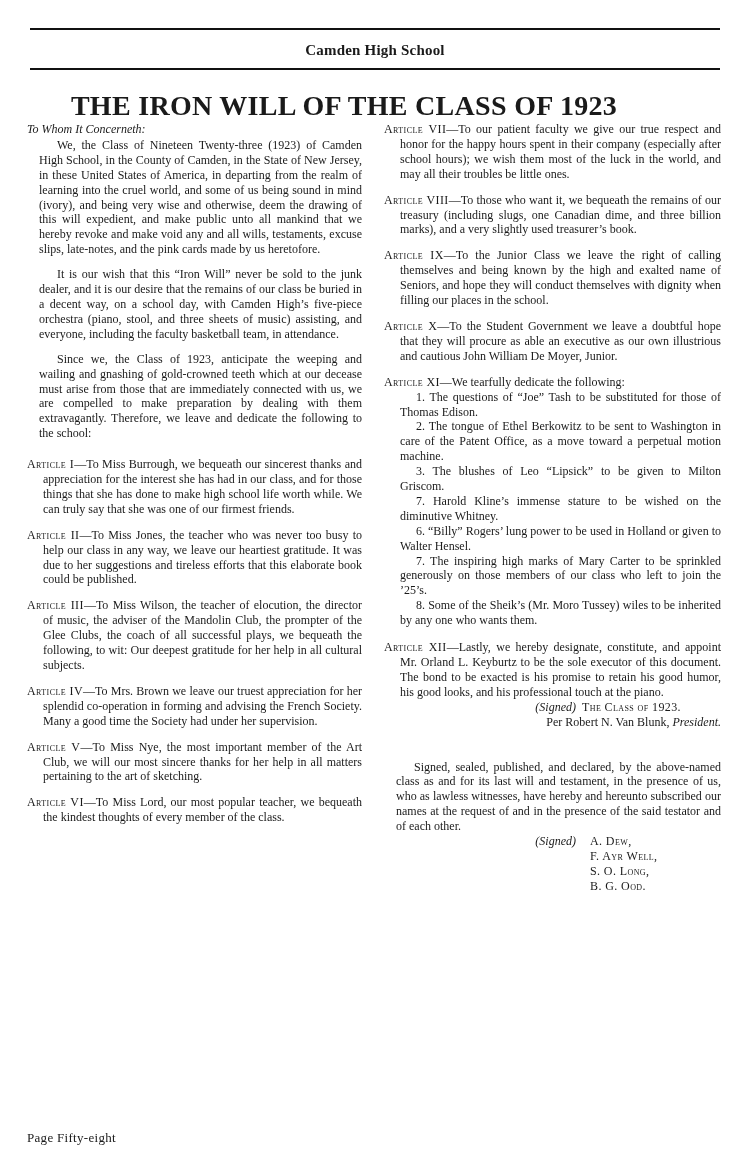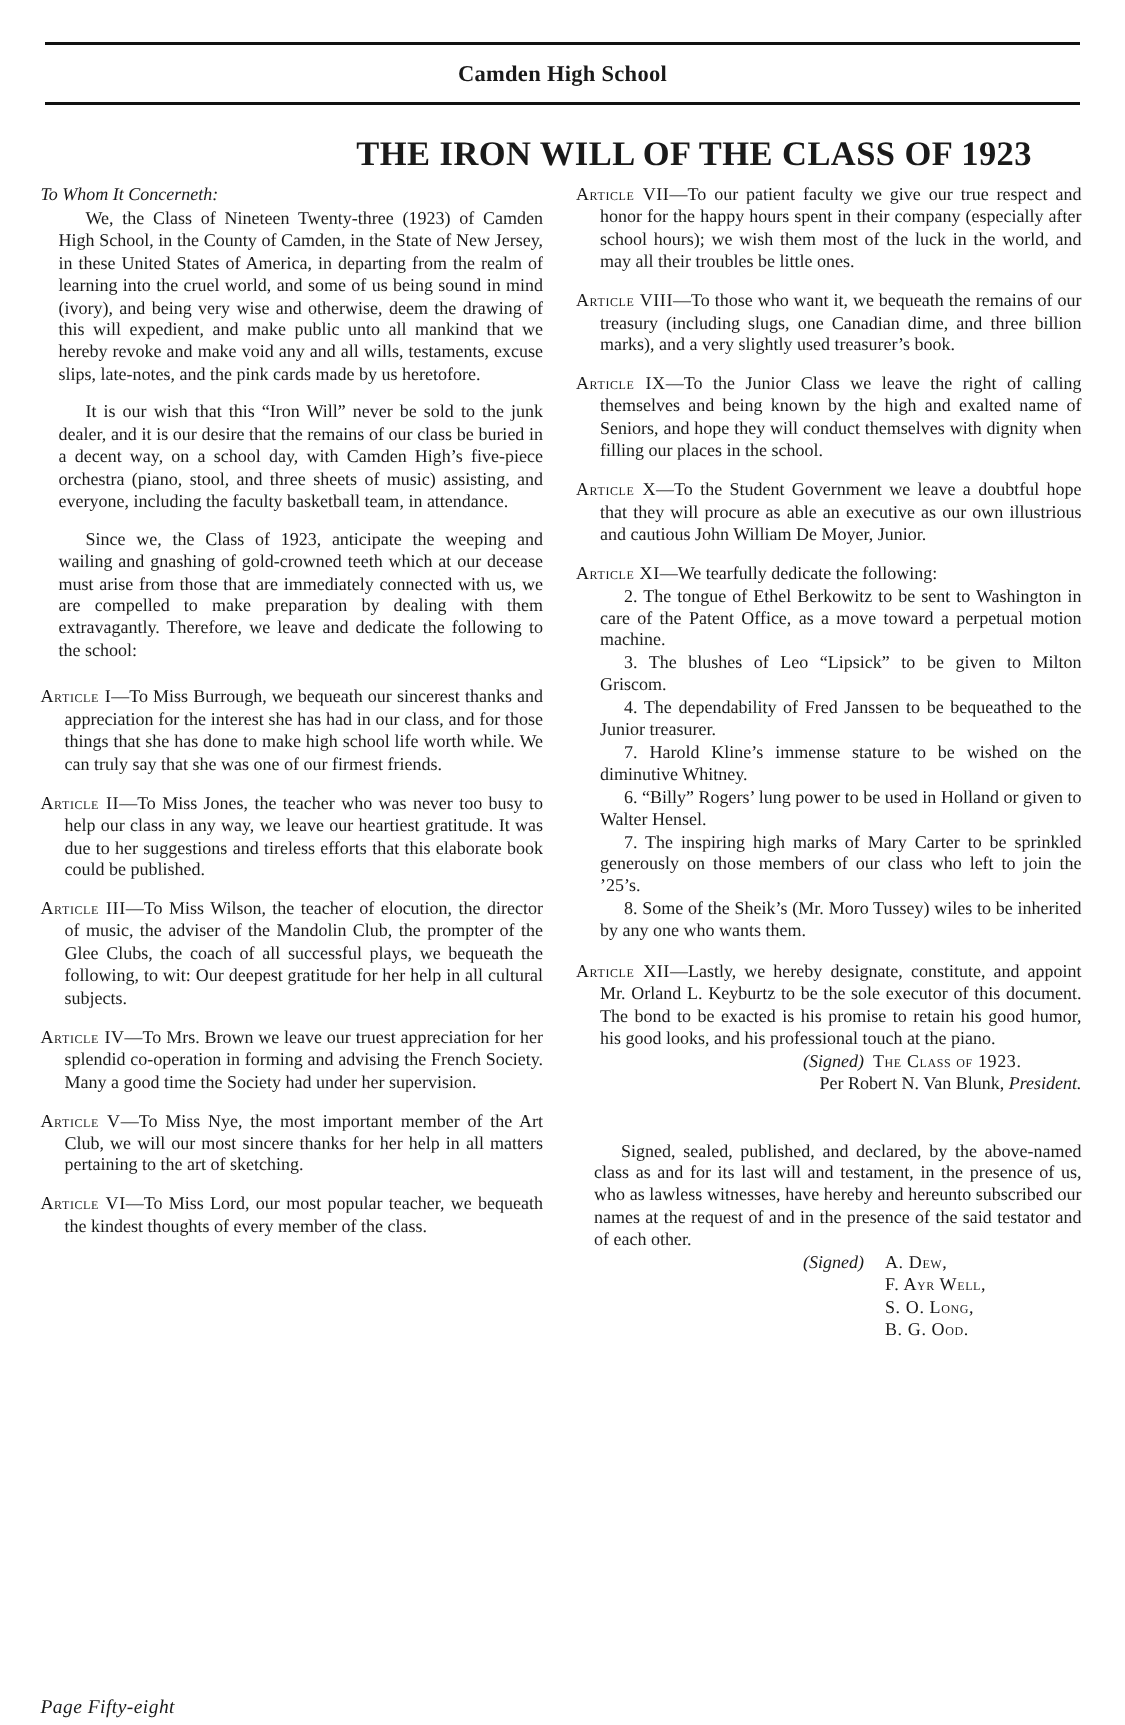--- a/index.html
+++ b/index.html
@@ -8,41 +8,41 @@
     font-family: "Liberation Serif", "DejaVu Serif", serif; color: #1a1a1a;
   }
   .rule { position: absolute; left: 30px; width: 690px; height: 2px; background: #111; }
   .rule.top { top: 28px; }
   .rule.bottom { top: 68px; }
   .running-head {
     position: absolute; top: 42px; left: 0; width: 750px; text-align: center;
     font-size: 15px; font-weight: bold; letter-spacing: 0.2px;
   }
   .title {
-    position: absolute; top: 90px; left: 0; width: 688px; text-align: right;
-    font-size: 23px; font-weight: bold; letter-spacing: 0.3px;
+    position: absolute; top: 90px; left: 0; width: 688px; text-align: center;
+    font-size: 28px; font-weight: bold; letter-spacing: 0.3px;
   }
   .col {
     position: absolute; top: 122px; font-size: 12px; line-height: 14.9px; text-align: justify;
   }
   .col.left { left: 27px; width: 335px; }
   .col.right { left: 384px; width: 337px; }
   .salute { font-style: italic; margin: 0 0 1px 0; }
   .para { text-indent: 18px; margin: 0 0 10px 12px; }
   .article { margin: 0 0 11px 0; padding-left: 16px; text-indent: -16px; }
   .art-label { font-variant: small-caps; letter-spacing: 0.4px; }
   .item { text-indent: 16px; margin: 0; }
   .items { padding-left: 16px; margin: 0 0 12px 0; }
   .sig-line { text-align: right; margin: 0; }
   .sig-line i { font-style: italic; }
   .smallcaps { font-variant: small-caps; letter-spacing: 0.4px; }
   .witness-grid { display: grid; grid-template-columns: 206px auto; }
   .signed-label { text-align: right; padding-right: 14px; font-style: italic; }
   .footer {
-    position: absolute; top: 1130px; left: 27px; font-style: italic; font-size: 13px; letter-spacing: 0.3px;
+    position: absolute; top: 1130px; left: 27px; font-size: 13px; letter-spacing: 0.3px;
   }
 </style>
 </head>
 <body>
 
 <div class="rule top"></div>
 <div class="running-head">Camden High School</div>
 <div class="rule bottom"></div>
 
 <h1 class="title" style="margin:0;">THE IRON WILL OF THE CLASS OF 1923</h1>
@@ -61,23 +61,23 @@
   <p class="article"><span class="art-label">Article VI</span><span>—To Miss Lord, our most popular teacher, we bequeath the kindest thoughts of every member of the class.</span></p>
 </div>
 
 <div class="col right">
   <p class="article"><span class="art-label">Article VII</span><span>—To our patient faculty we give our true respect and honor for the happy hours spent in their company (especially after school hours); we wish them most of the luck in the world, and may all their troubles be little ones.</span></p>
   <p class="article"><span class="art-label">Article VIII</span><span>—To those who want it, we bequeath the remains of our treasury (including slugs, one Canadian dime, and three billion marks), and a very slightly used treasurer’s book.</span></p>
   <p class="article"><span class="art-label">Article IX</span><span>—To the Junior Class we leave the right of calling themselves and being known by the high and exalted name of Seniors, and hope they will conduct themselves with dignity when filling our places in the school.</span></p>
   <p class="article"><span class="art-label">Article X</span><span>—To the Student Government we leave a doubtful hope that they will procure as able an executive as our own illustrious and cautious John William De Moyer, Junior.</span></p>
   <p class="article" style="margin-bottom:0;"><span class="art-label">Article XI</span><span>—We tearfully dedicate the following:</span></p>
   <div class="items">
+    <p class="item">1. The questions of “Joe” Tash to be substituted for those of Thomas Edison.</p>
     <p class="item">2. The tongue of Ethel Berkowitz to be sent to Washington in care of the Patent Office, as a move toward a perpetual motion machine.</p>
     <p class="item">3. The blushes of Leo “Lipsick” to be given to Milton Griscom.</p>
-    <p class="item">4. The dependability of Fred Janssen to be bequeathed to the Junior treasurer.</p>
     <p class="item">7. Harold Kline’s immense stature to be wished on the diminutive Whitney.</p>
     <p class="item">6. “Billy” Rogers’ lung power to be used in Holland or given to Walter Hensel.</p>
     <p class="item">7. The inspiring high marks of Mary Carter to be sprinkled generously on those members of our class who left to join the ’25’s.</p>
     <p class="item">8. Some of the Sheik’s (Mr. Moro Tussey) wiles to be inherited by any one who wants them.</p>
   </div>
 
   <p class="article" style="margin-bottom:0;"><span class="art-label">Article XII</span><span>—Lastly, we hereby designate, constitute, and appoint Mr. Orland L. Keyburtz to be the sole executor of this document.  The bond to be exacted is his promise to retain his good humor, his good looks, and his professional touch at the piano.</span></p>
   <p class="sig-line" style="padding-right:40px;">
     <i>(Signed)</i>&nbsp;
     <span class="smallcaps">The Class of 1923.</span>

